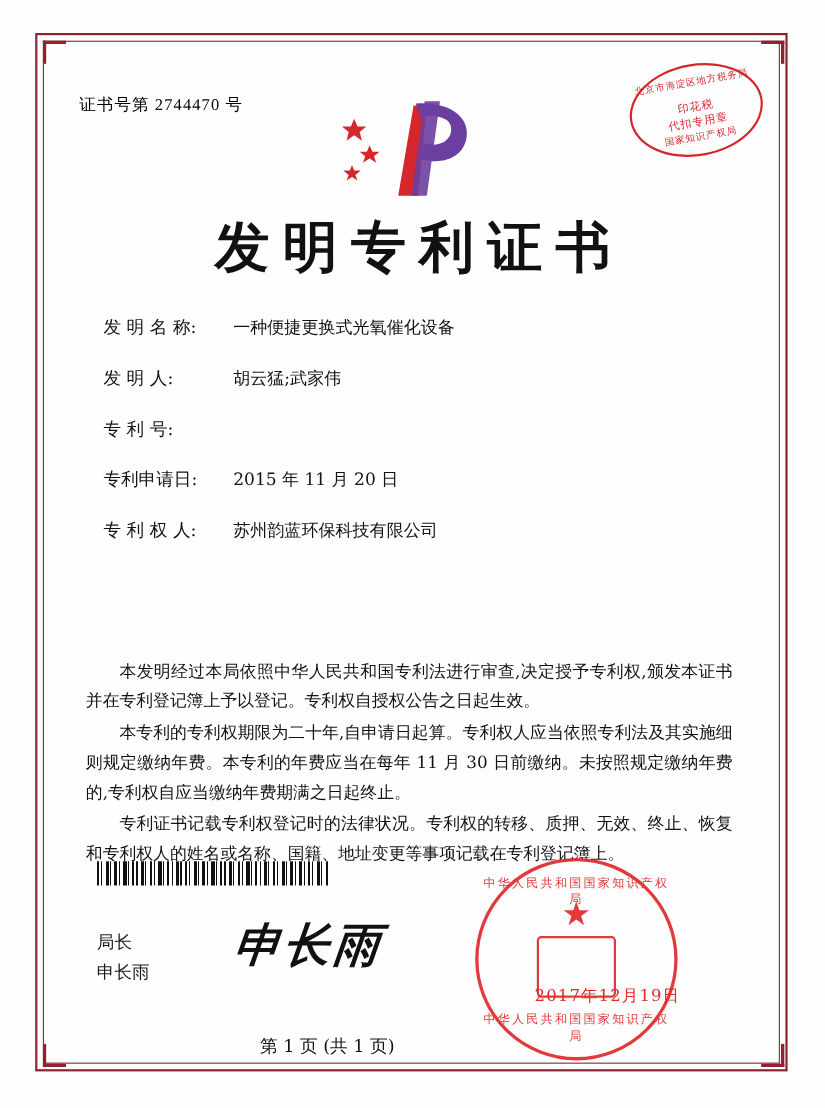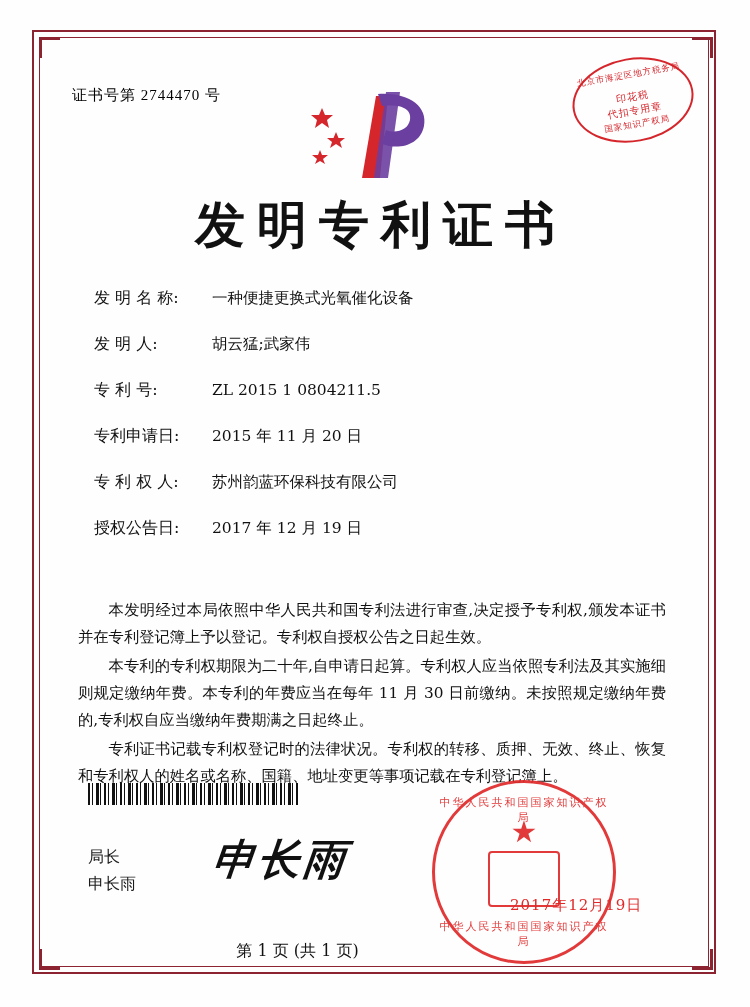--- a/index.html
+++ b/index.html
@@ -220,21 +220,20 @@
     text-align: center;
     line-height: 52px;
   }
   .seal-date {
     position: absolute;
     left: 486px; top: 896px;
     color: #e02a2a;
     font-size: 15px;
     font-family: "DejaVu Serif", serif;
     letter-spacing: 1px;
-    margin-left: 24px;
   }
 
   .page-footer {
     position: absolute;
     left: 0; top: 941px;
     width: 595px;
     text-align: center;
     font-size: 16px;
     color: #111;
     font-family: "DejaVu Serif", serif;
@@ -281,33 +280,28 @@
     <div class="field-row">
       <div class="field-label">发 明 名 称:</div>
       <div class="field-value">一种便捷更换式光氧催化设备</div>
     </div>
     <div class="field-row">
       <div class="field-label">发 明 人:</div>
       <div class="field-value">胡云猛;武家伟</div>
     </div>
     <div class="field-row">
       <div class="field-label">专 利 号:</div>
-      <div class="field-value">ZL 2015 1 0804211.5</div>
     </div>
     <div class="field-row">
       <div class="field-label">专利申请日:</div>
       <div class="field-value">2015 年 11 月 20 日</div>
     </div>
     <div class="field-row">
       <div class="field-label">专 利 权 人:</div>
       <div class="field-value">苏州韵蓝环保科技有限公司</div>
-    </div>
-    <div class="field-row">
-      <div class="field-label">授权公告日:</div>
-      <div class="field-value">2017 年 12 月 19 日</div>
     </div>
   </div>
 
   <div class="body-text">
     <p>本发明经过本局依照中华人民共和国专利法进行审查,决定授予专利权,颁发本证书并在专利登记簿上予以登记。专利权自授权公告之日起生效。</p>
     <p>本专利的专利权期限为二十年,自申请日起算。专利权人应当依照专利法及其实施细则规定缴纳年费。本专利的年费应当在每年 11 月 30 日前缴纳。未按照规定缴纳年费的,专利权自应当缴纳年费期满之日起终止。</p>
     <p>专利证书记载专利权登记时的法律状况。专利权的转移、质押、无效、终止、恢复和专利权人的姓名或名称、国籍、地址变更等事项记载在专利登记簿上。</p>
   </div>
 
   <div class="barcode"></div>

